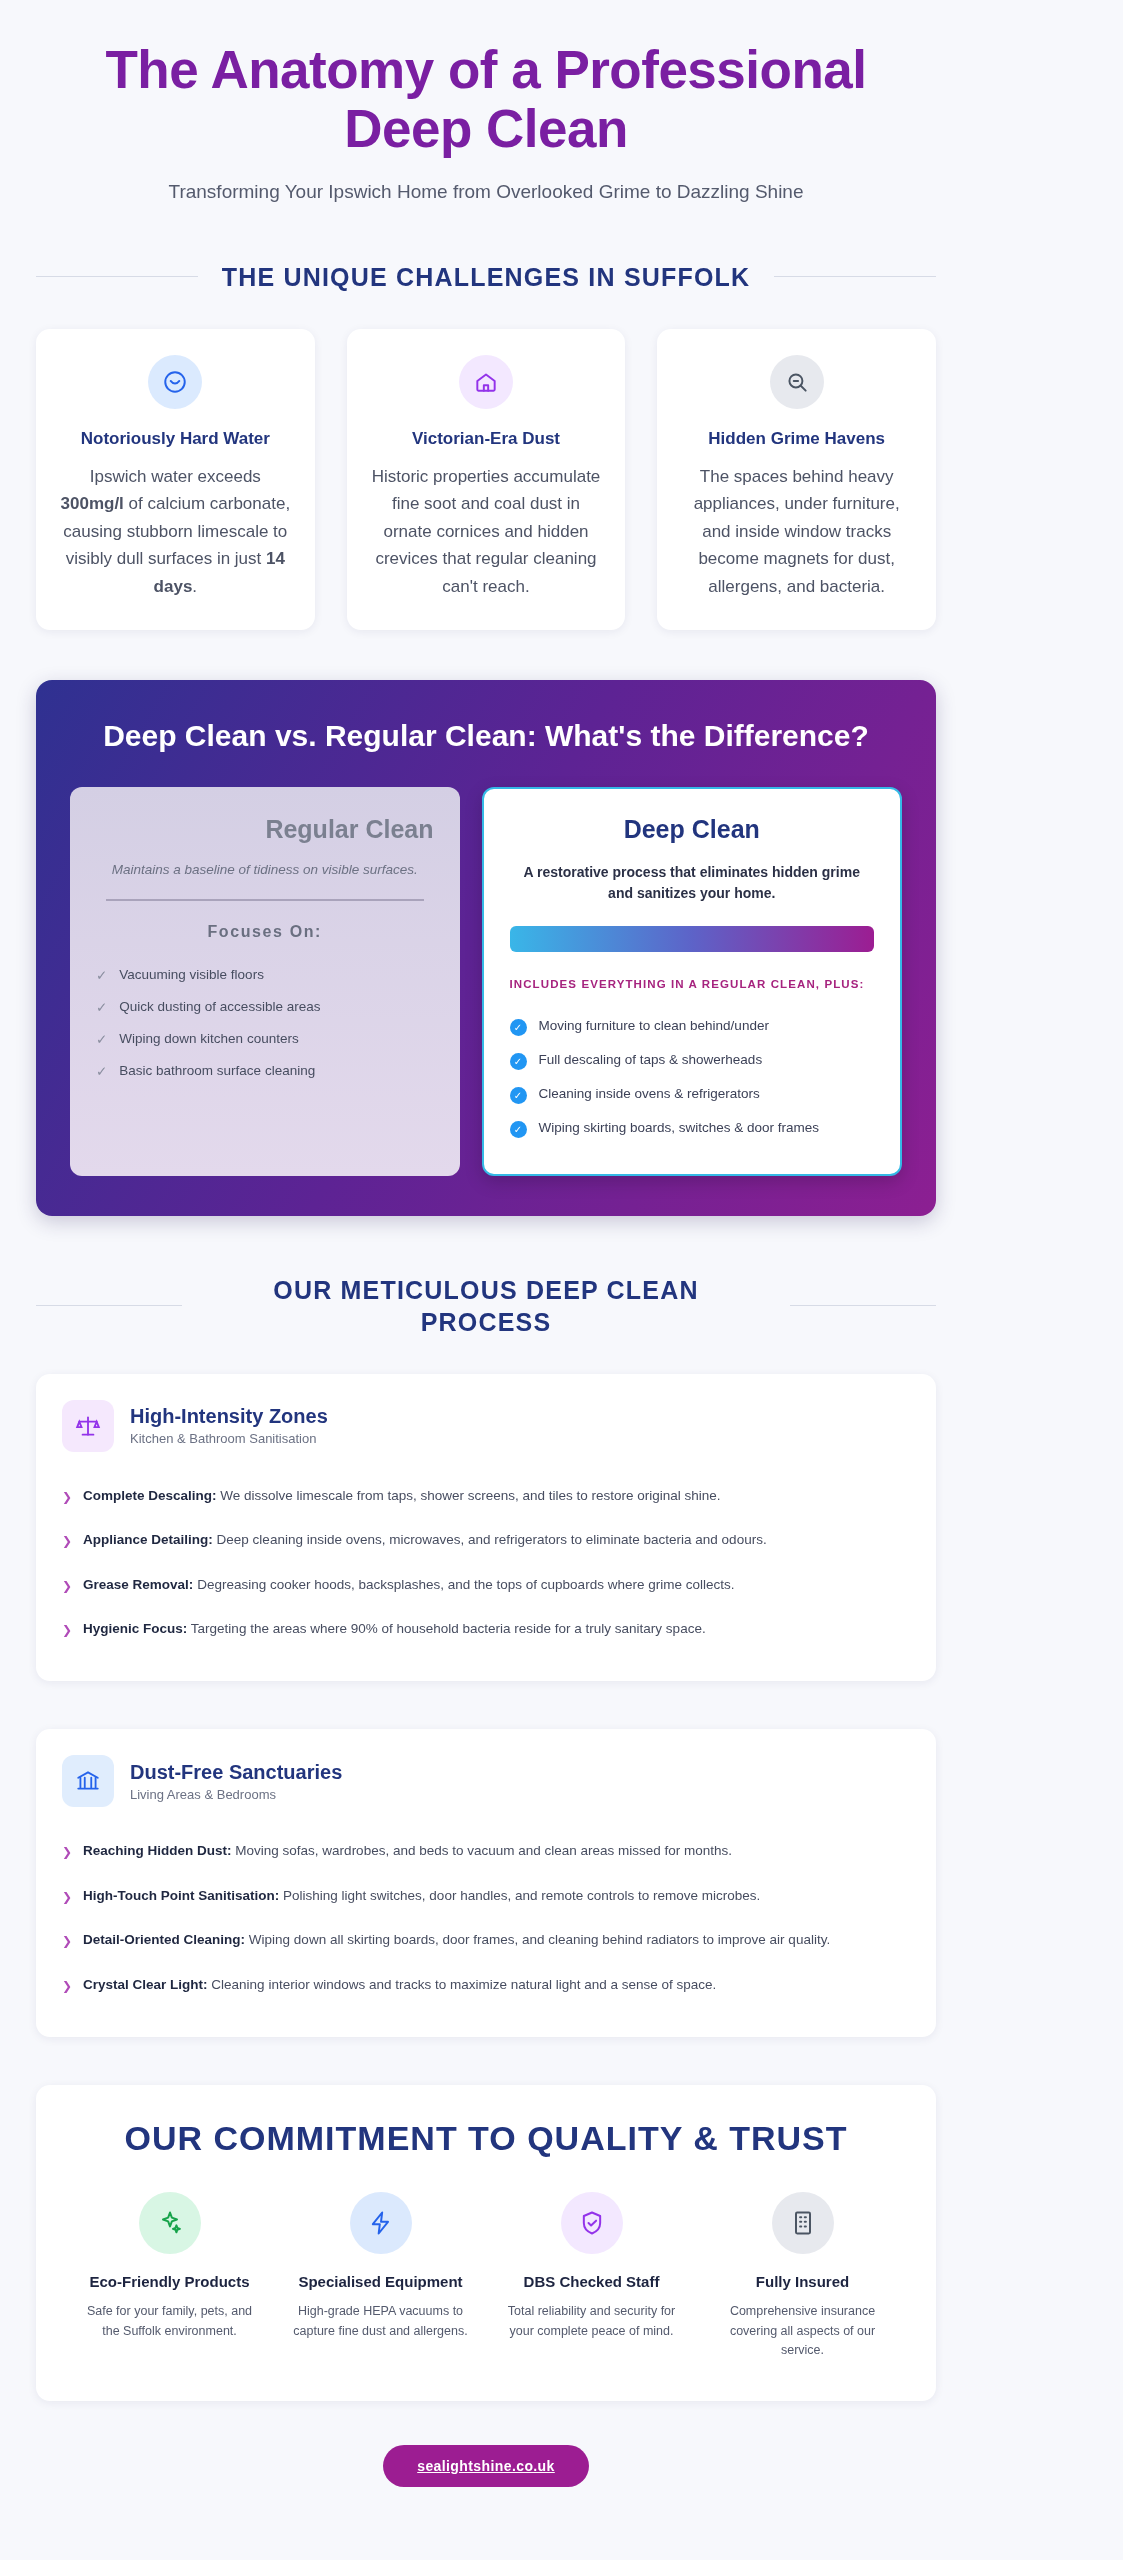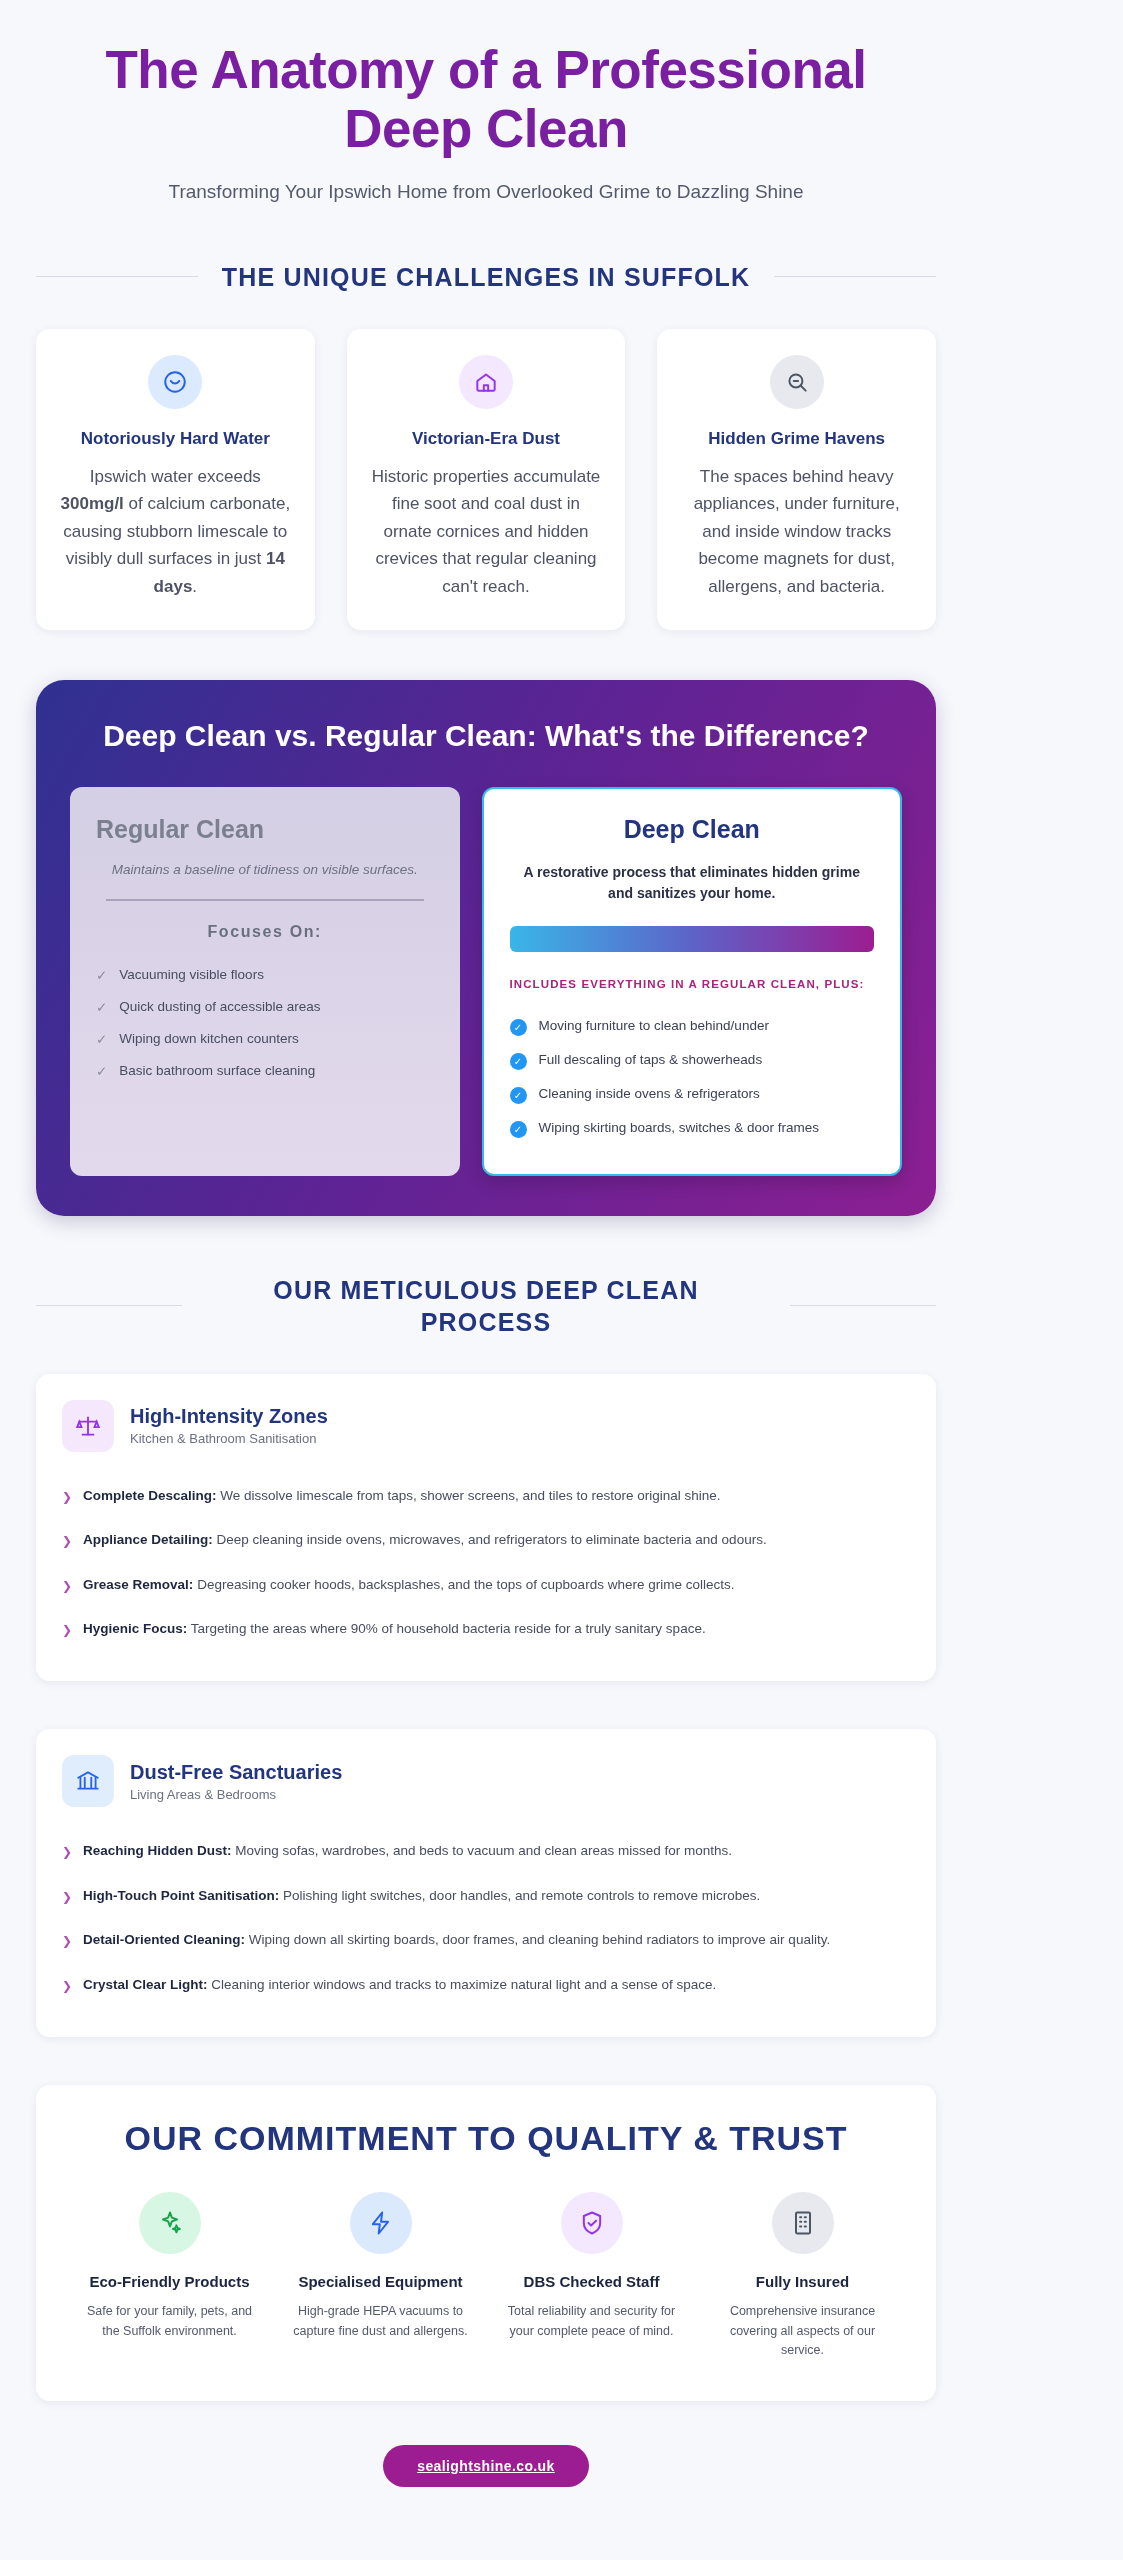--- a/index.html
+++ b/index.html
@@ -86,42 +86,42 @@
   }
   .challenge-card p {
     font-size: 17px;
     line-height: 1.62;
     color: #4d5365;
   }
 
   
   .compare {
     margin-top: 50px;
-    border-radius: 28px;
+    border-radius: 16px;
     padding: 36px 34px 40px 34px;
     background: linear-gradient(120deg, #2f3191 0%, #5d2394 48%, #8c1f92 100%);
     box-shadow: 0 6px 20px rgba(40,30,90,.22);
   }
   .compare h2 {
     color: #fff;
     text-align: center;
     font-size: 30px;
     line-height: 1.3;
     font-weight: bold;
     margin-bottom: 32px;
   }
   .compare-row { display: flex; gap: 22px; align-items: stretch; }
   .col-regular {
     flex: 1;
     background: linear-gradient(180deg, #d4cfe4 0%, #e3d9ec 100%);
     border-radius: 12px;
     padding: 28px 26px 30px 26px;
   }
   .col-regular h3 {
-    text-align: left;
+    text-align: right;
     font-size: 25px;
     color: #7b8090;
     margin-bottom: 18px;
   }
   .col-regular .tag {
     text-align: center;
     font-style: italic;
     font-size: 13.5px;
     color: #6c7183;
     margin-bottom: 22px;

